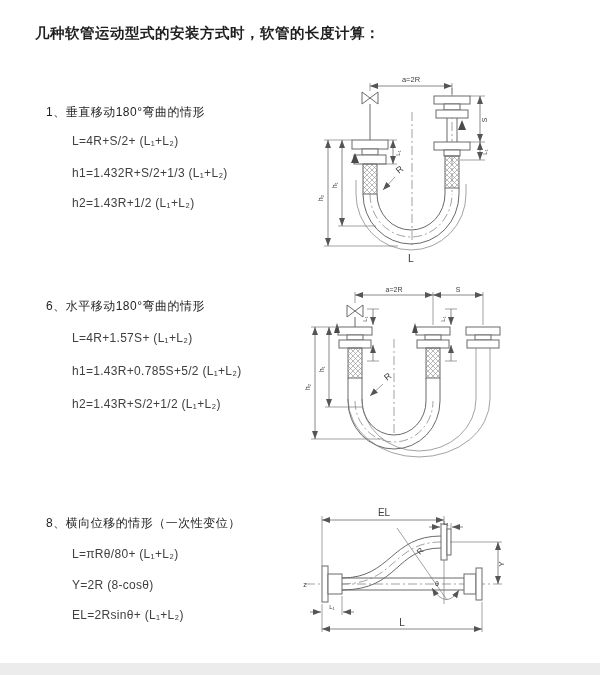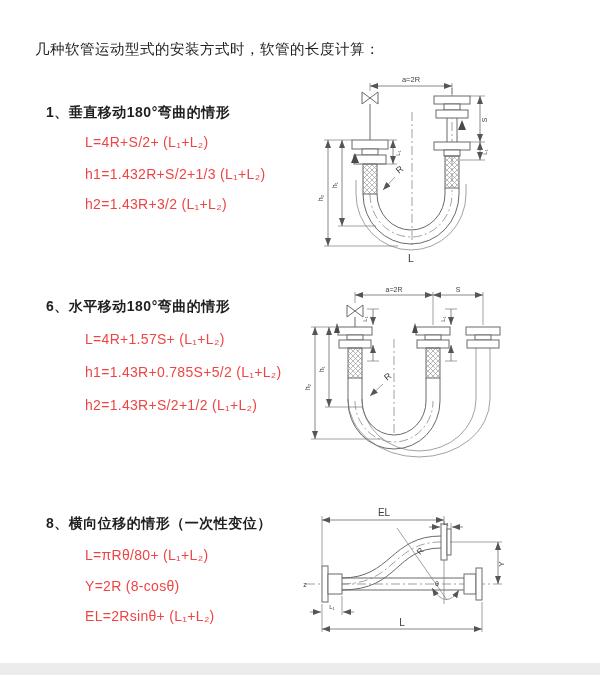--- a/index.html
+++ b/index.html
@@ -2,50 +2,50 @@
 <html><head>
 <meta charset="utf-8">
 <style>
   html,body{margin:0;padding:0;}
   body{
     width:600px;height:675px;position:relative;background:#ffffff;
     font-family:"Liberation Sans","DejaVu Sans",sans-serif;
     color:#1f1f1f;overflow:hidden;
   }
   .title{
-    position:absolute;left:35px;top:40px;font-size:14.5px;font-weight:400;
+    position:absolute;left:35px;top:24px;font-size:14.5px;font-weight:700;
     letter-spacing:0.5px;white-space:nowrap;
   }
   .sec-heading{
-    position:absolute;font-size:14px;font-weight:700;letter-spacing:0.5px;white-space:nowrap;
+    position:absolute;font-size:12px;font-weight:400;letter-spacing:0.5px;white-space:nowrap;
   }
   .formula{
-    position:absolute;left:85px;font-size:14px;font-weight:400;
-    letter-spacing:0.3px;white-space:nowrap;color:#ef4444;
+    position:absolute;left:72px;font-size:12px;font-weight:400;
+    letter-spacing:0.3px;white-space:nowrap;color:#404040;
   }
   .diagram{position:absolute;}
   svg .ln{stroke:#6a6a6a;fill:none;stroke-width:1;}
   svg .thin{stroke:#7a7a7a;fill:none;stroke-width:0.7;}
   svg .cl{stroke:#7a7a7a;fill:none;stroke-width:0.7;stroke-dasharray:9,3,2,3;}
   svg .dim{stroke:#6a6a6a;fill:none;stroke-width:0.8;}
   svg .plate{fill:#ffffff;stroke:#6a6a6a;stroke-width:1;}
   svg .braidr{stroke:#6a6a6a;stroke-width:1;}
   svg .fa{fill:#4a4a4a;stroke:none;}
   svg text{fill:#3c3c3c;font-family:"Liberation Sans","DejaVu Sans",sans-serif;}
   .page-edge{position:absolute;left:0;top:663px;width:600px;height:12px;background:#ececec;}
 </style>
 </head>
 <body>
 
 <div class="title">几种软管运动型式的安装方式时，软管的长度计算：</div>
 
 <div class="sec-heading" style="left:46px;top:104px">1、垂直移动180°弯曲的情形</div>
 <div class="formula" style="top:134px">L=4R+S/2+ (L₁+L₂)</div>
 <div class="formula" style="top:166px">h1=1.432R+S/2+1/3 (L₁+L₂)</div>
-<div class="formula" style="top:196px">h2=1.43R+3/2 (L₁+L₂)</div>
+<div class="formula" style="top:196px">h2=1.43R+1/2 (L₁+L₂)</div>
 
 <div class="sec-heading" style="left:46px;top:298px">6、水平移动180°弯曲的情形</div>
 <div class="formula" style="top:331px">L=4R+1.57S+ (L₁+L₂)</div>
 <div class="formula" style="top:364px">h1=1.43R+0.785S+5/2 (L₁+L₂)</div>
 <div class="formula" style="top:397px">h2=1.43R+S/2+1/2 (L₁+L₂)</div>
 
 <div class="sec-heading" style="left:46px;top:515px">8、横向位移的情形（一次性变位）</div>
 <div class="formula" style="top:547px">L=πRθ/80+ (L₁+L₂)</div>
 <div class="formula" style="top:578px">Y=2R (8-cosθ)</div>
 <div class="formula" style="top:608px">EL=2Rsinθ+ (L₁+L₂)</div>

